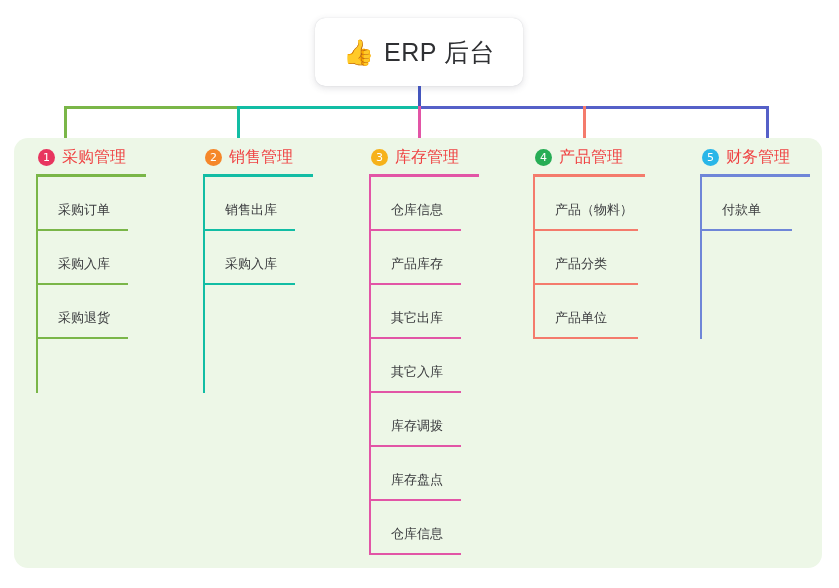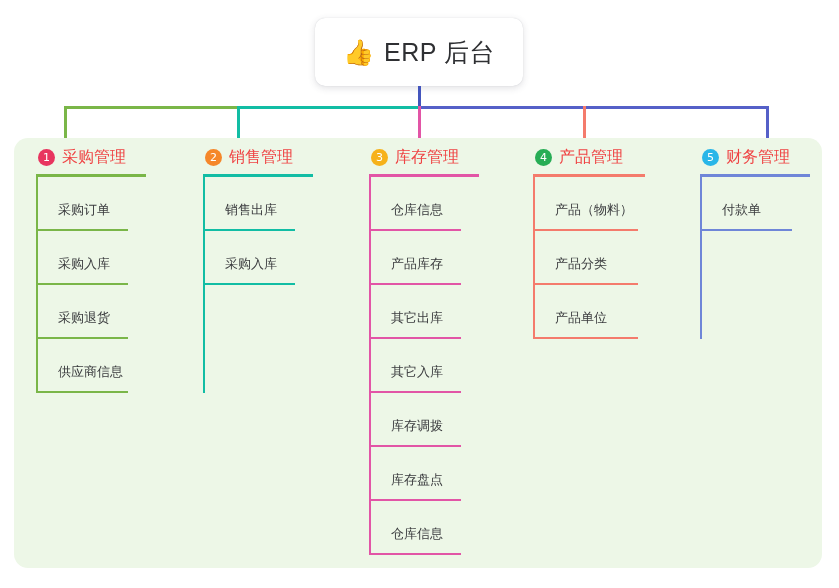--- a/index.html
+++ b/index.html
@@ -171,24 +171,20 @@
           <div class="leaf-rule" style="width: 92px; background: rgb(122, 182, 72);"></div>
         </div>
         <div class="leaf">
           <span class="leaf-label">采购入库</span>
           <div class="leaf-rule" style="width: 92px; background: rgb(122, 182, 72);"></div>
         </div>
         <div class="leaf">
           <span class="leaf-label">采购退货</span>
           <div class="leaf-rule" style="width: 92px; background: rgb(122, 182, 72);"></div>
         </div>
-        <div class="leaf">
-          <span class="leaf-label">供应商信息</span>
-          <div class="leaf-rule" style="width: 92px; background: rgb(122, 182, 72);"></div>
-        </div>
       </div>
     </div>
     <div class="column" style="left: 203px;">
       <div class="col-head">
         <span class="badge" style="background: rgb(245, 135, 42);">2</span>
         <span class="col-title">销售管理</span>
       </div>
       <div class="head-rule" style="width: 110px; background: rgb(18, 189, 164);"></div>
       <div class="leaves">
         <div class="spine" style="height: 216px; background: rgb(18, 189, 164);"></div>

